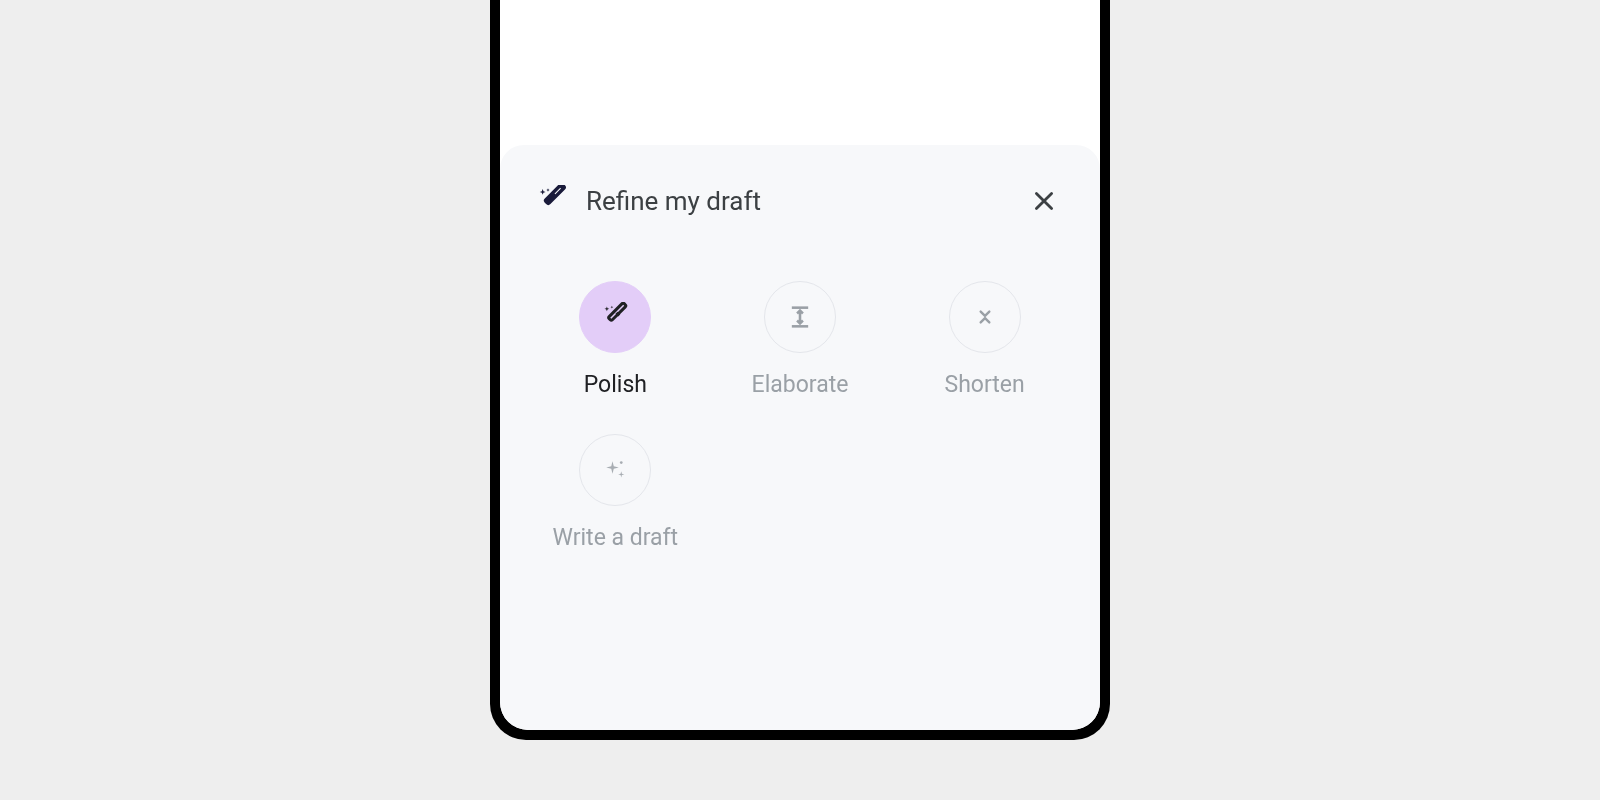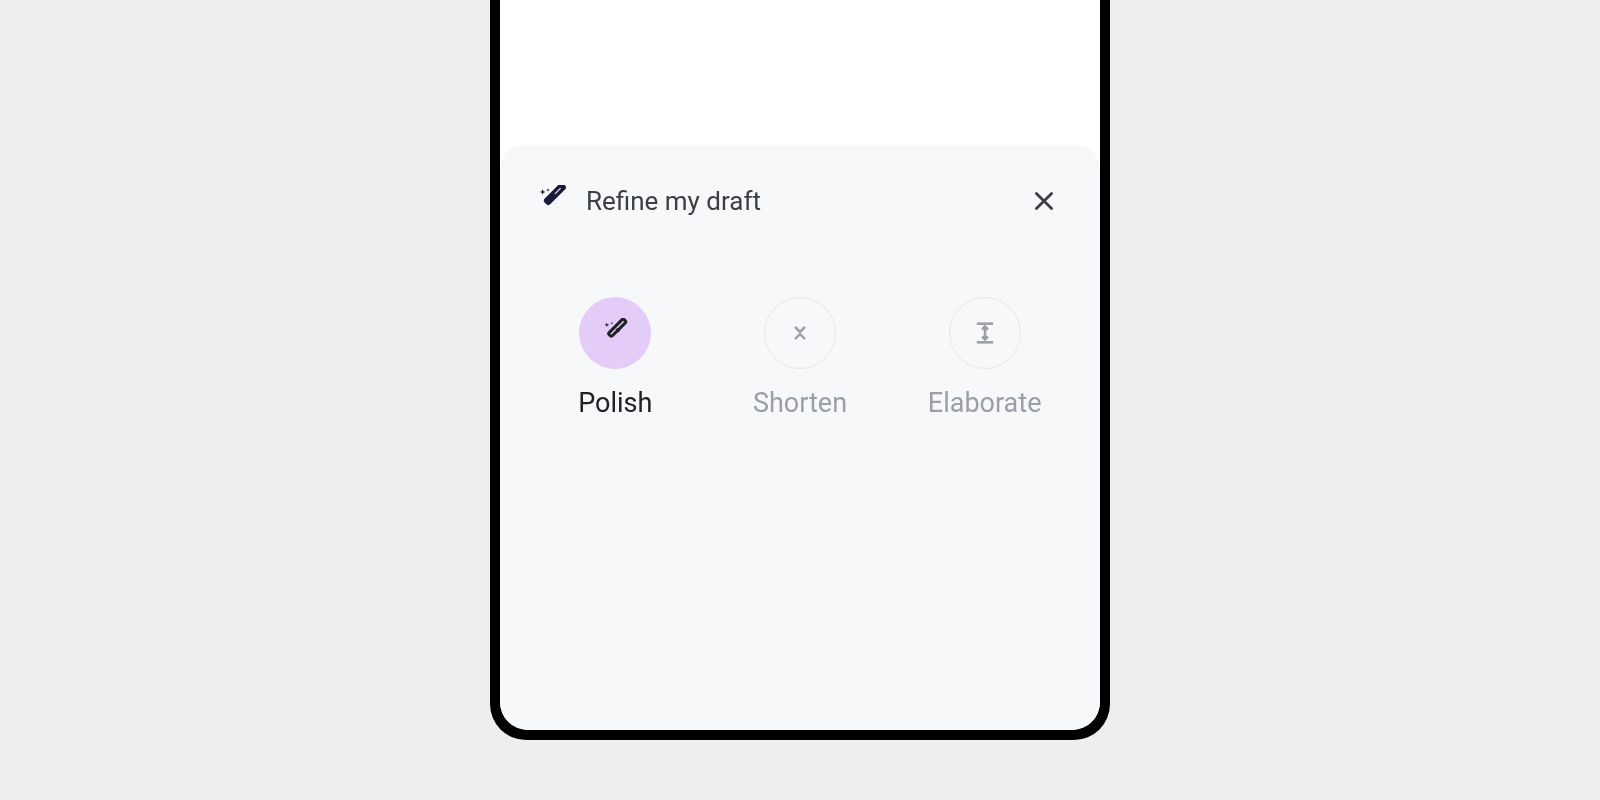--- a/index.html
+++ b/index.html
@@ -33,21 +33,20 @@
       height: 150px;
       background: #fff;
     }
     .sheet {
       flex: 1;
       background: #f7f8fa;
       border-radius: 24px 24px 0 0;
       display: flex;
       flex-direction: column;
       padding: 30px 28px;
-      gap: 16px;
     }
     .sheet-header {
       display: flex;
       align-items: center;
       gap: 18px;
       padding: 6px 8px 10px 8px;
     }
     .sheet-title {
       font-size: 26px;
       font-weight: 400;
@@ -86,21 +85,21 @@
       align-items: center;
       justify-content: center;
       color: #9aa0a6;
     }
     .option.active .option-circle {
       background: #e3cdf8;
       border-color: #e3cdf8;
       color: #202124;
     }
     .option-label {
-      font-size: 27px;
+      font-size: 23px;
       color: #9aa0a6;
       font-weight: 400;
     }
     .option.active .option-label {
       color: #202124;
     }
     svg { display: block; }
   </style>
 </head>
 <body>
@@ -142,41 +141,53 @@
               </svg>
             </span>
           </div>
           <div class="option-label">Polish</div>
         </div>
 
 
         <div class="option">
           <div class="option-circle">
             <span>
+              <svg width="28" height="28" viewBox="0 0 24 24" fill="none">
+                <line x1="5" y1="4" x2="19" y2="4" stroke="currentColor" stroke-width="2.2"></line>
+                <line x1="5" y1="20" x2="19" y2="20" stroke="currentColor" stroke-width="2.2"></line>
+                <line x1="12" y1="7" x2="12" y2="17" stroke="currentColor" stroke-width="2.2"></line>
+                <path d="M9.5 9 L12 6.5 L14.5 9" stroke="currentColor" stroke-width="2.2" fill="none"></path>
+                <path d="M9.5 15 L12 17.5 L14.5 15" stroke="currentColor" stroke-width="2.2" fill="none"></path>
+              </svg>
+            </span>
+          </div>
+          <div class="option-label">Elaborate</div>
+        </div>
+
+        <div class="option">
+          <div class="option-circle">
+            <span>
               <svg width="26" height="26" viewBox="0 0 24 24" fill="none">
                 <path d="M8 7 L12 11 L16 7" stroke="currentColor" stroke-width="2.2" fill="none" stroke-linecap="round" stroke-linejoin="round"></path>
                 <path d="M8 17 L12 13 L16 17" stroke="currentColor" stroke-width="2.2" fill="none" stroke-linecap="round" stroke-linejoin="round"></path>
               </svg>
             </span>
           </div>
           <div class="option-label">Shorten</div>
         </div>
 
         <div class="option">
           <div class="option-circle">
             <span>
-              <svg width="28" height="28" viewBox="0 0 24 24" fill="none">
-                <line x1="5" y1="4" x2="19" y2="4" stroke="currentColor" stroke-width="2.2"></line>
-                <line x1="5" y1="20" x2="19" y2="20" stroke="currentColor" stroke-width="2.2"></line>
-                <line x1="12" y1="7" x2="12" y2="17" stroke="currentColor" stroke-width="2.2"></line>
-                <path d="M9.5 9 L12 6.5 L14.5 9" stroke="currentColor" stroke-width="2.2" fill="none"></path>
-                <path d="M9.5 15 L12 17.5 L14.5 15" stroke="currentColor" stroke-width="2.2" fill="none"></path>
+              <svg width="30" height="30" viewBox="0 0 24 24" fill="none">
+                <path d="M10 5 L11 9 L15 10 L11 11 L10 15 L9 11 L5 10 L9 9 Z" fill="currentColor" opacity="0.85"></path>
+                <path d="M17 13 L17.5 15 L19.5 15.5 L17.5 16 L17 18 L16.5 16 L14.5 15.5 L16.5 15 Z" fill="currentColor" opacity="0.85"></path>
+                <circle cx="17" cy="6" r="1.1" fill="currentColor" opacity="0.85"></circle>
               </svg>
             </span>
           </div>
-          <div class="option-label">Elaborate</div>
+          <div class="option-label">Write a draft</div>
         </div>
-
 
       </div>
     </div>
   </div>
 </div>
 
 </body></html>

